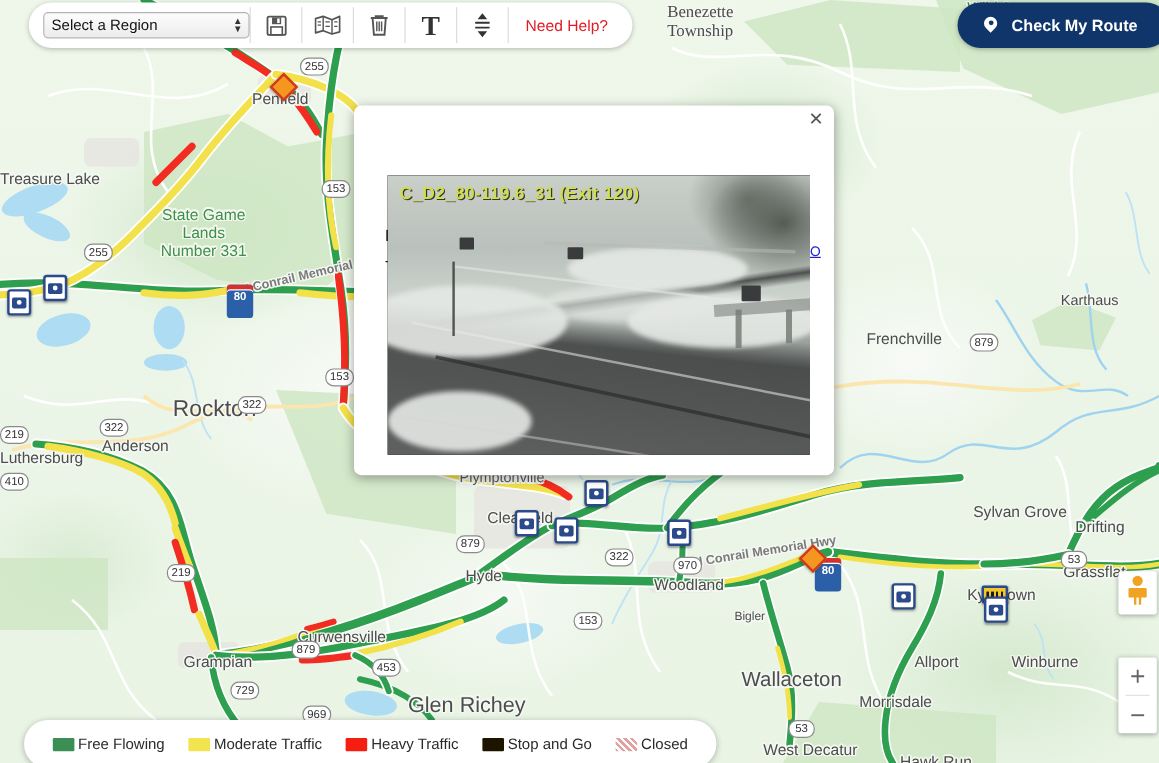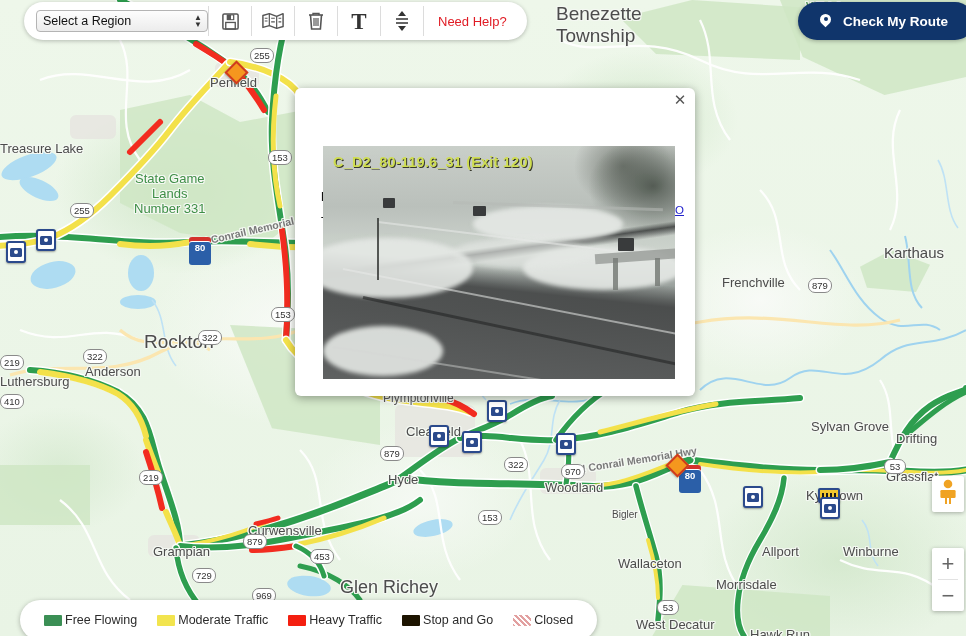--- a/index.html
+++ b/index.html
@@ -540,46 +540,46 @@
         <path d="M648 540 C 654 560, 658 580, 658 598" stroke="#f3e14a" stroke-width="4"></path>
 
         <path d="M296 546 C 310 552, 320 562, 324 576" stroke="#ffffff" stroke-width="8"></path>
         <path d="M296 546 C 310 552, 320 562, 324 576" stroke="#2e9e4f" stroke-width="5"></path>
 
         <path d="M900 440 C 920 424, 940 404, 966 392" stroke="#2e9e4f" stroke-width="5"></path>
       </g>
     </svg>
 
     <div id="map-labels">
-        <div class="lbl town" style="left: 556px; top: 3px; font-size: 19px;">Benezette
+        <div class="lbl town" style="left: 556px; top: 3px; font-size: 14px; font-family: Liberation Serif, serif;">Benezette
 Township</div>
         <div class="lbl park-lbl" style="left: 806px; top: 0px; font-size: 13px;">Wild A</div>
         <div class="lbl town" style="left: 210px; top: 76px; font-size: 13px;">Penfield</div>
         <div class="lbl town" style="left: 0px; top: 142px; font-size: 13px;">Treasure Lake</div>
         <div class="lbl park-lbl" style="left: 134px; top: 172px; font-size: 13px;">State Game
 Lands
 Number 331</div>
-        <div class="lbl town" style="left: 884px; top: 244px; font-size: 15px;">Karthaus</div>
+        <div class="lbl town" style="left: 884px; top: 244px; font-size: 12px;">Karthaus</div>
         <div class="lbl town" style="left: 722px; top: 276px; font-size: 13px;">Frenchville</div>
         <div class="lbl town" style="left: 97px; top: 331px; font-size: 19px; margin-left: 47px;">Rockton</div>
         <div class="lbl town" style="left: 85px; top: 365px; font-size: 13px;">Anderson</div>
         <div class="lbl town" style="left: 0px; top: 375px; font-size: 13px;">Luthersburg</div>
         <div class="lbl town-sm" style="left: 383px; top: 392px; font-size: 12px;">Plymptonville</div>
         <div class="lbl town" style="left: 811px; top: 420px; font-size: 13px;">Sylvan Grove</div>
         <div class="lbl town" style="left: 896px; top: 432px; font-size: 13px;">Drifting</div>
         <div class="lbl town" style="left: 406px; top: 425px; font-size: 13px;">Clearfield</div>
         <div class="lbl town" style="left: 886px; top: 470px; font-size: 13px;">Grassflat</div>
         <div class="lbl town" style="left: 388px; top: 473px; font-size: 13px;">Hyde</div>
         <div class="lbl town" style="left: 545px; top: 481px; font-size: 13px;">Woodland</div>
         <div class="lbl town" style="left: 806px; top: 489px; font-size: 13px;">Kylertown</div>
         <div class="lbl town" style="left: 248px; top: 524px; font-size: 13px;">Curwensville</div>
         <div class="lbl town" style="left: 612px; top: 509px; font-size: 10px;">Bigler</div>
         <div class="lbl town" style="left: 762px; top: 545px; font-size: 13px;">Allport</div>
         <div class="lbl town" style="left: 843px; top: 545px; font-size: 13px;">Winburne</div>
-        <div class="lbl town" style="left: 618px; top: 557px; font-size: 13px;">Wallaceton</div>
+        <div class="lbl town" style="left: 618px; top: 557px; font-size: 17px;">Wallaceton</div>
         <div class="lbl town" style="left: 153px; top: 545px; font-size: 13px;">Grampian</div>
         <div class="lbl town" style="left: 716px; top: 578px; font-size: 13px;">Morrisdale</div>
         <div class="lbl town" style="left: 340px; top: 577px; font-size: 18px;">Glen Richey</div>
         <div class="lbl town" style="left: 636px; top: 618px; font-size: 13px;">West Decatur</div>
         <div class="lbl town" style="left: 750px; top: 628px; font-size: 13px;">Hawk Run</div>
       </div>
     <div id="map-roadnames">
         <div class="lbl road-name" style="left: 192px; top: 238px; transform: rotate(-13deg);">7 H Conrail Memorial Hwy</div>
         <div class="lbl road-name" style="left: 578px; top: 463px; transform: rotate(-9deg);">H Conrail Memorial Hwy</div>
       </div>

